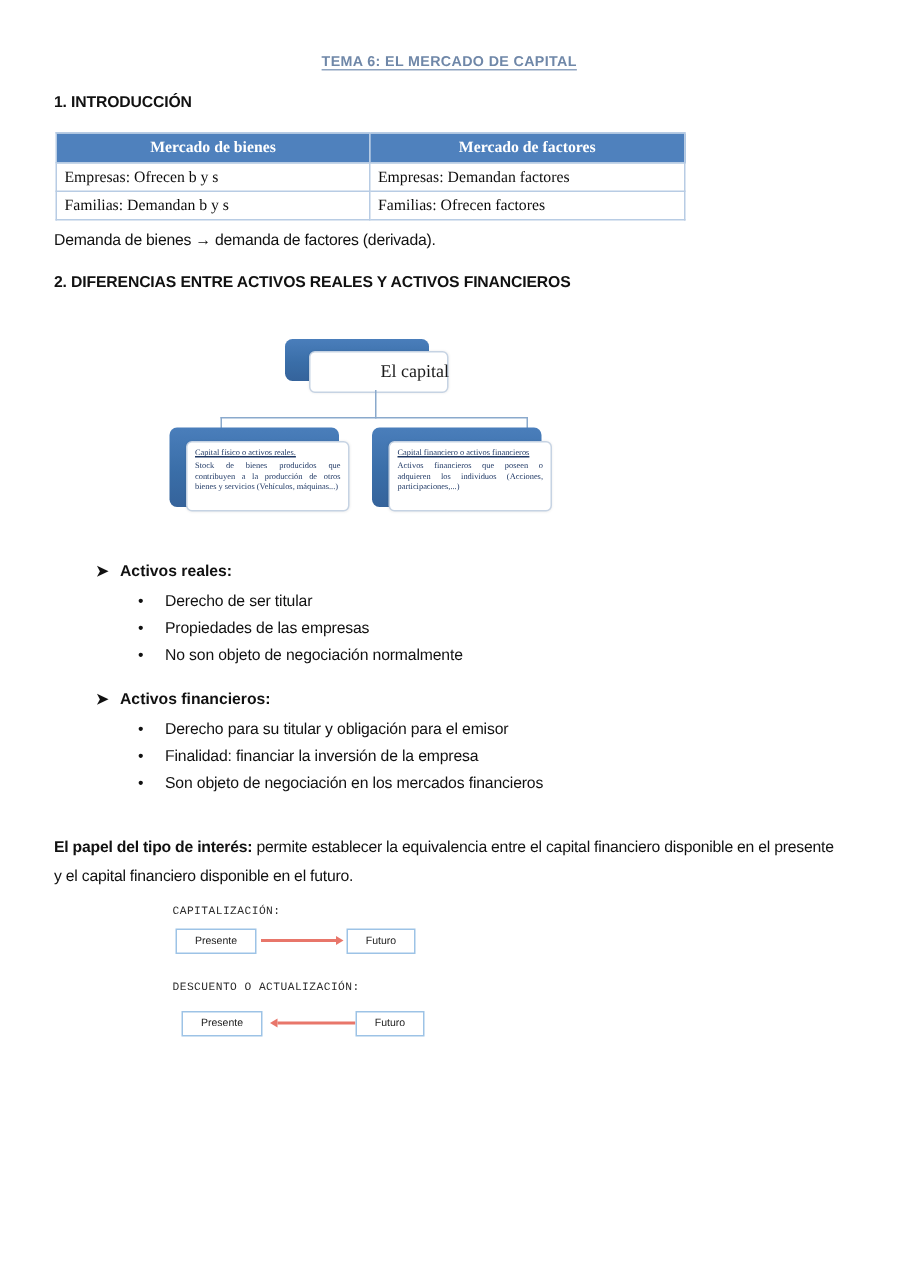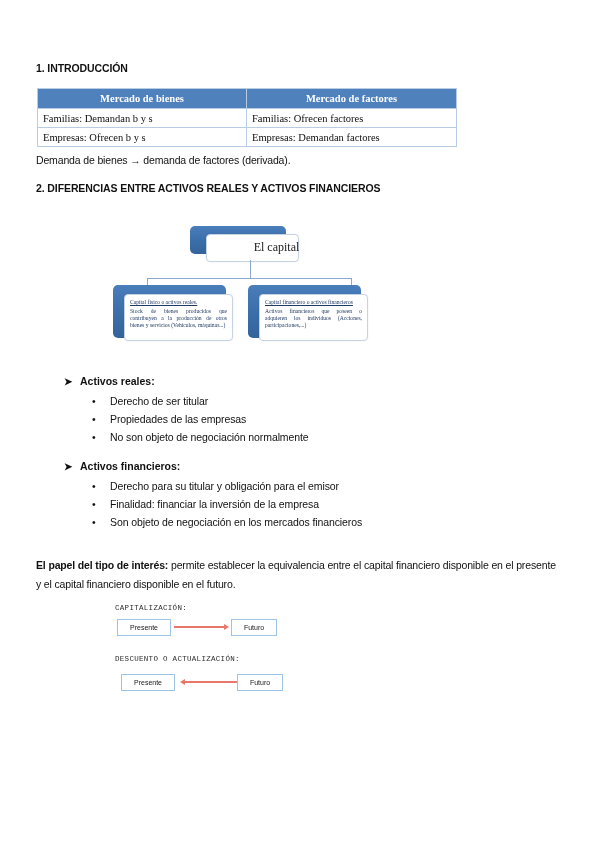--- a/index.html
+++ b/index.html
@@ -226,43 +226,44 @@
     border-top: 3px solid transparent;
     border-bottom: 3px solid transparent;
     border-right: 5px solid #e8766a;
   }
 </style>
 </head>
 <body>
 
 <div class="page">
 
+  <div class="doc-title">TEMA 6: EL MERCADO DE CAPITAL</div>
 
   <div class="section-heading" id="sec1">1. INTRODUCCIÓN</div>
 
   <div class="tbl-wrap">
     <table class="market-table">
       <colgroup>
           <col class="c1">
           <col class="c2">
         </colgroup>
       <thead>
         <tr>
           <th>Mercado de bienes</th>
           <th>Mercado de factores</th>
         </tr>
       </thead>
       <tbody>
         <tr>
+          <td>Empresas: Ofrecen b y s</td>
+          <td>Empresas: Demandan factores</td>
+        </tr>
+        <tr>
           <td>Familias: Demandan b y s</td>
           <td>Familias: Ofrecen factores</td>
-        </tr>
-        <tr>
-          <td>Empresas: Ofrecen b y s</td>
-          <td>Empresas: Demandan factores</td>
         </tr>
       </tbody>
     </table>
   </div>
 
   <div class="para" id="para-demanda">Demanda de bienes → demanda de factores (derivada).</div>
 
   <div class="section-heading" id="sec2">2. DIFERENCIAS ENTRE ACTIVOS REALES Y ACTIVOS FINANCIEROS</div>
 
   <div class="smartart">

